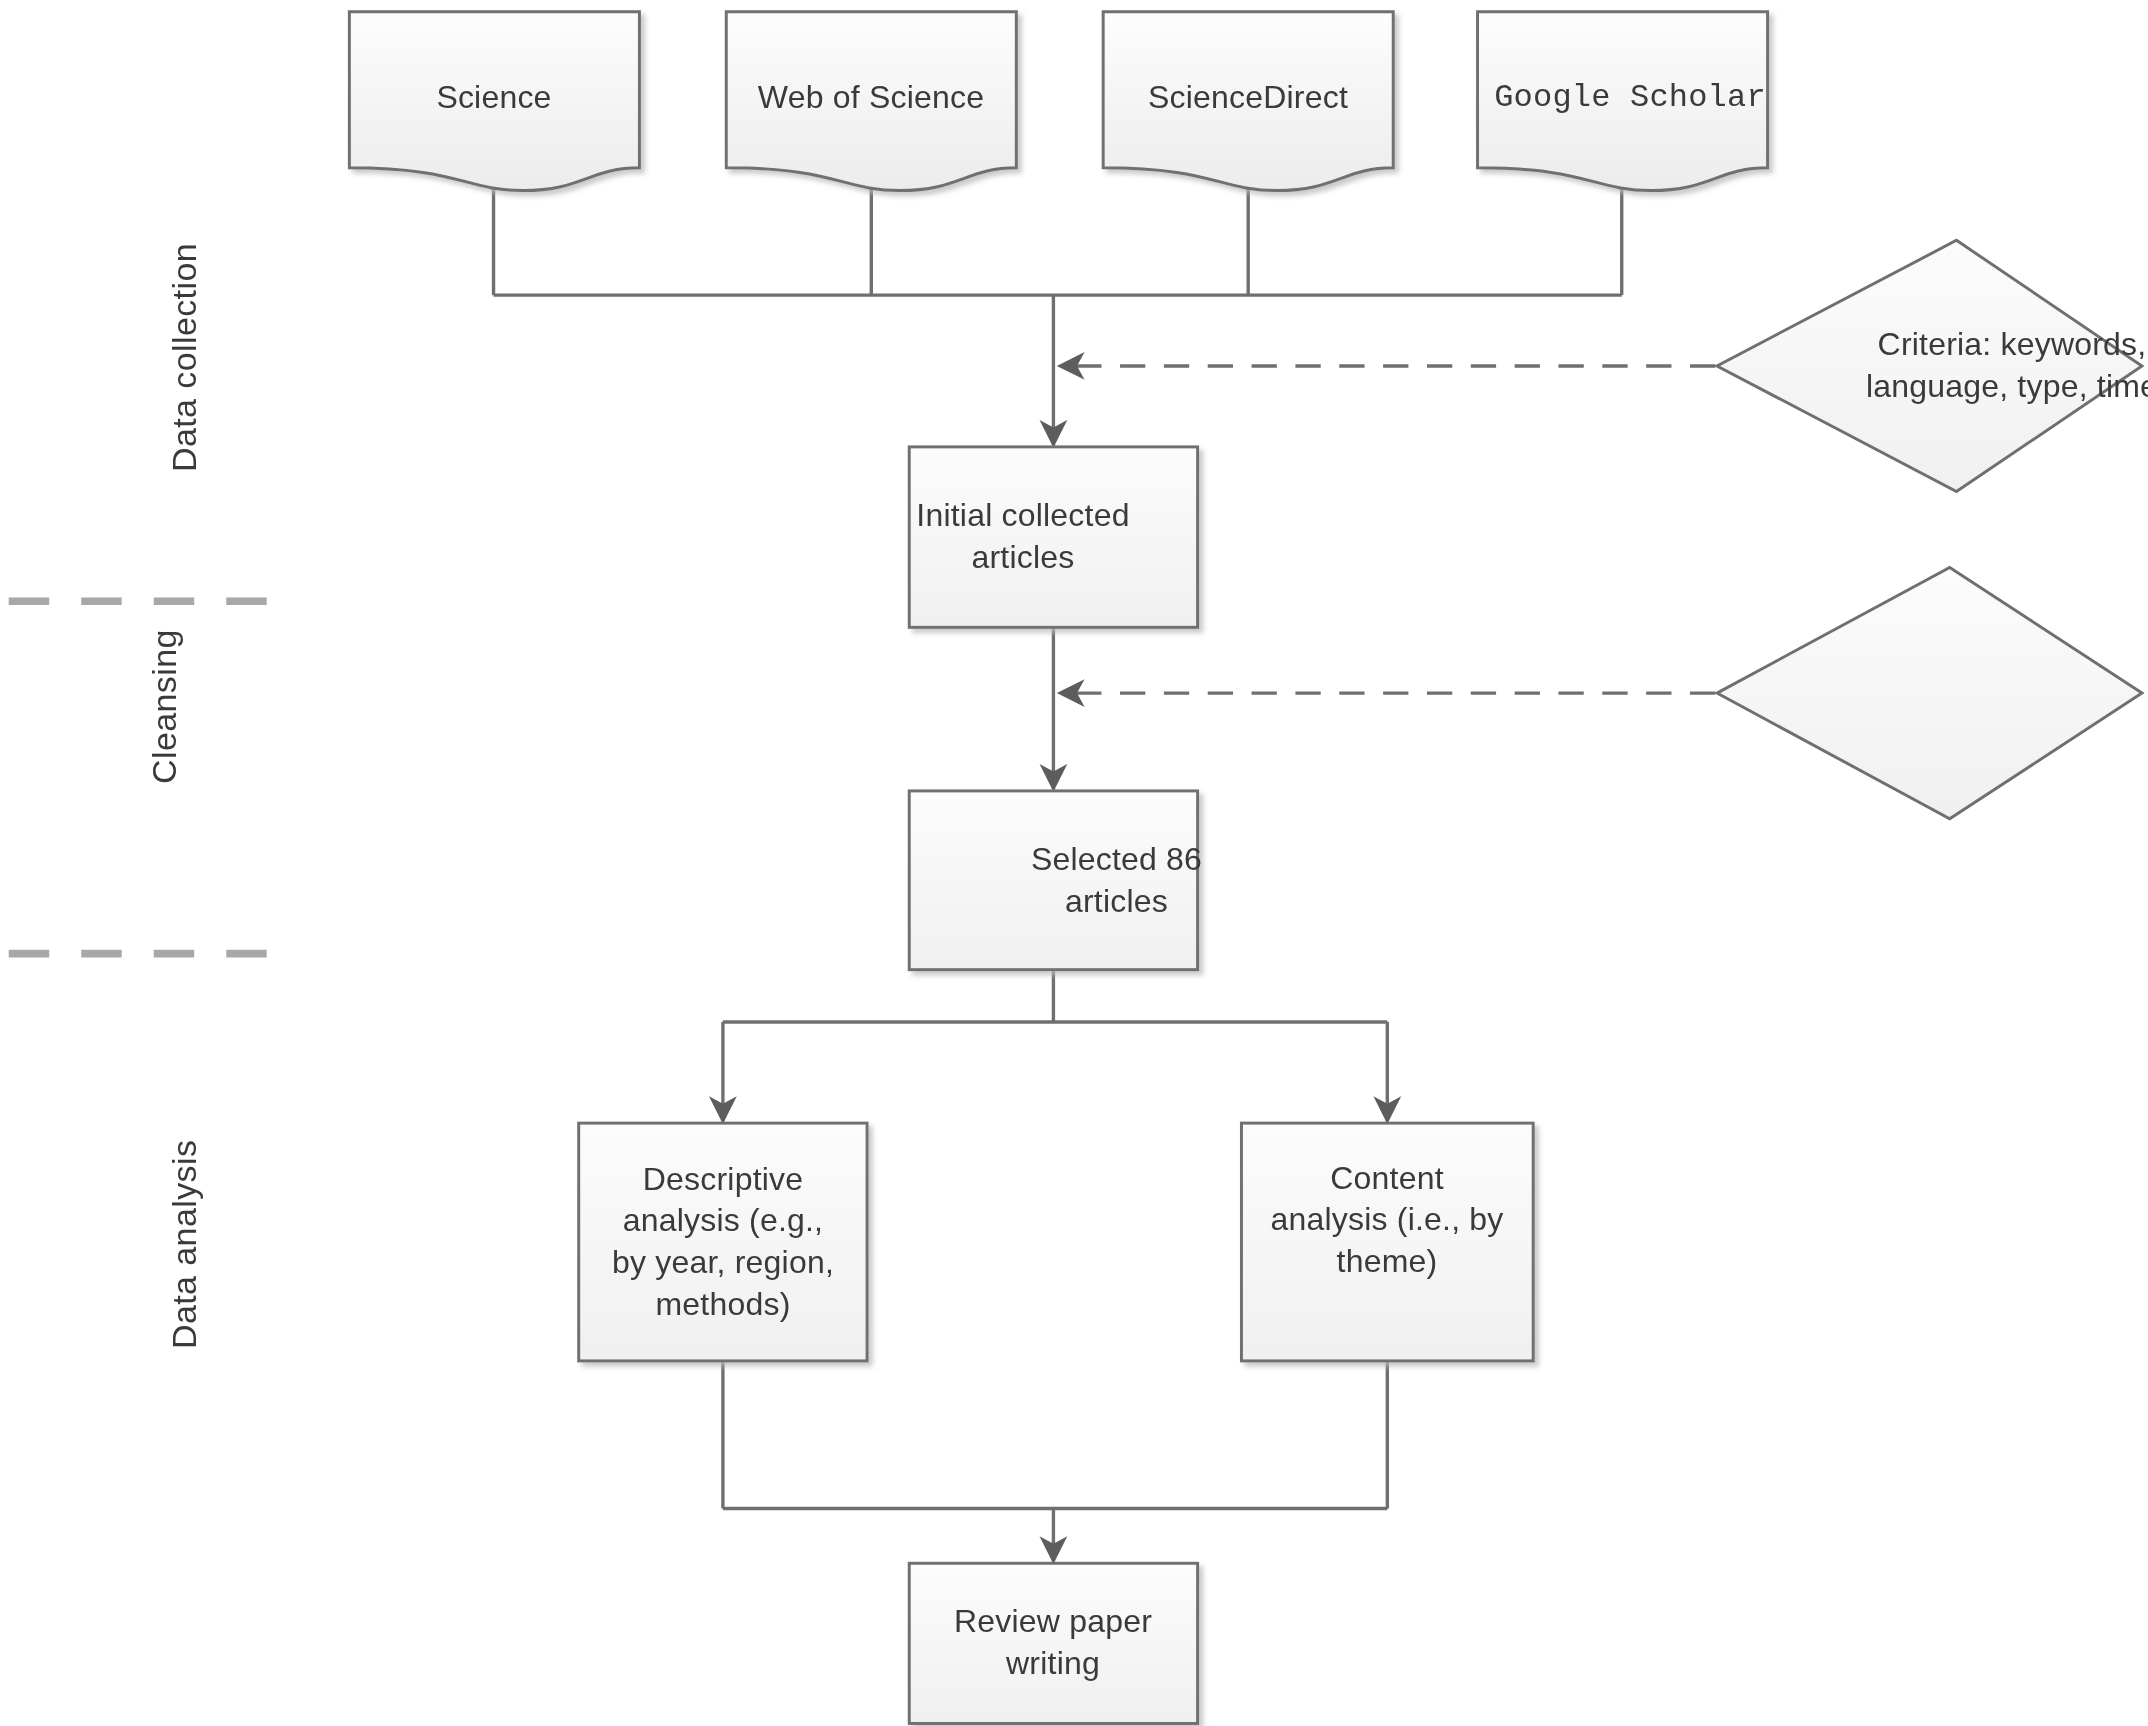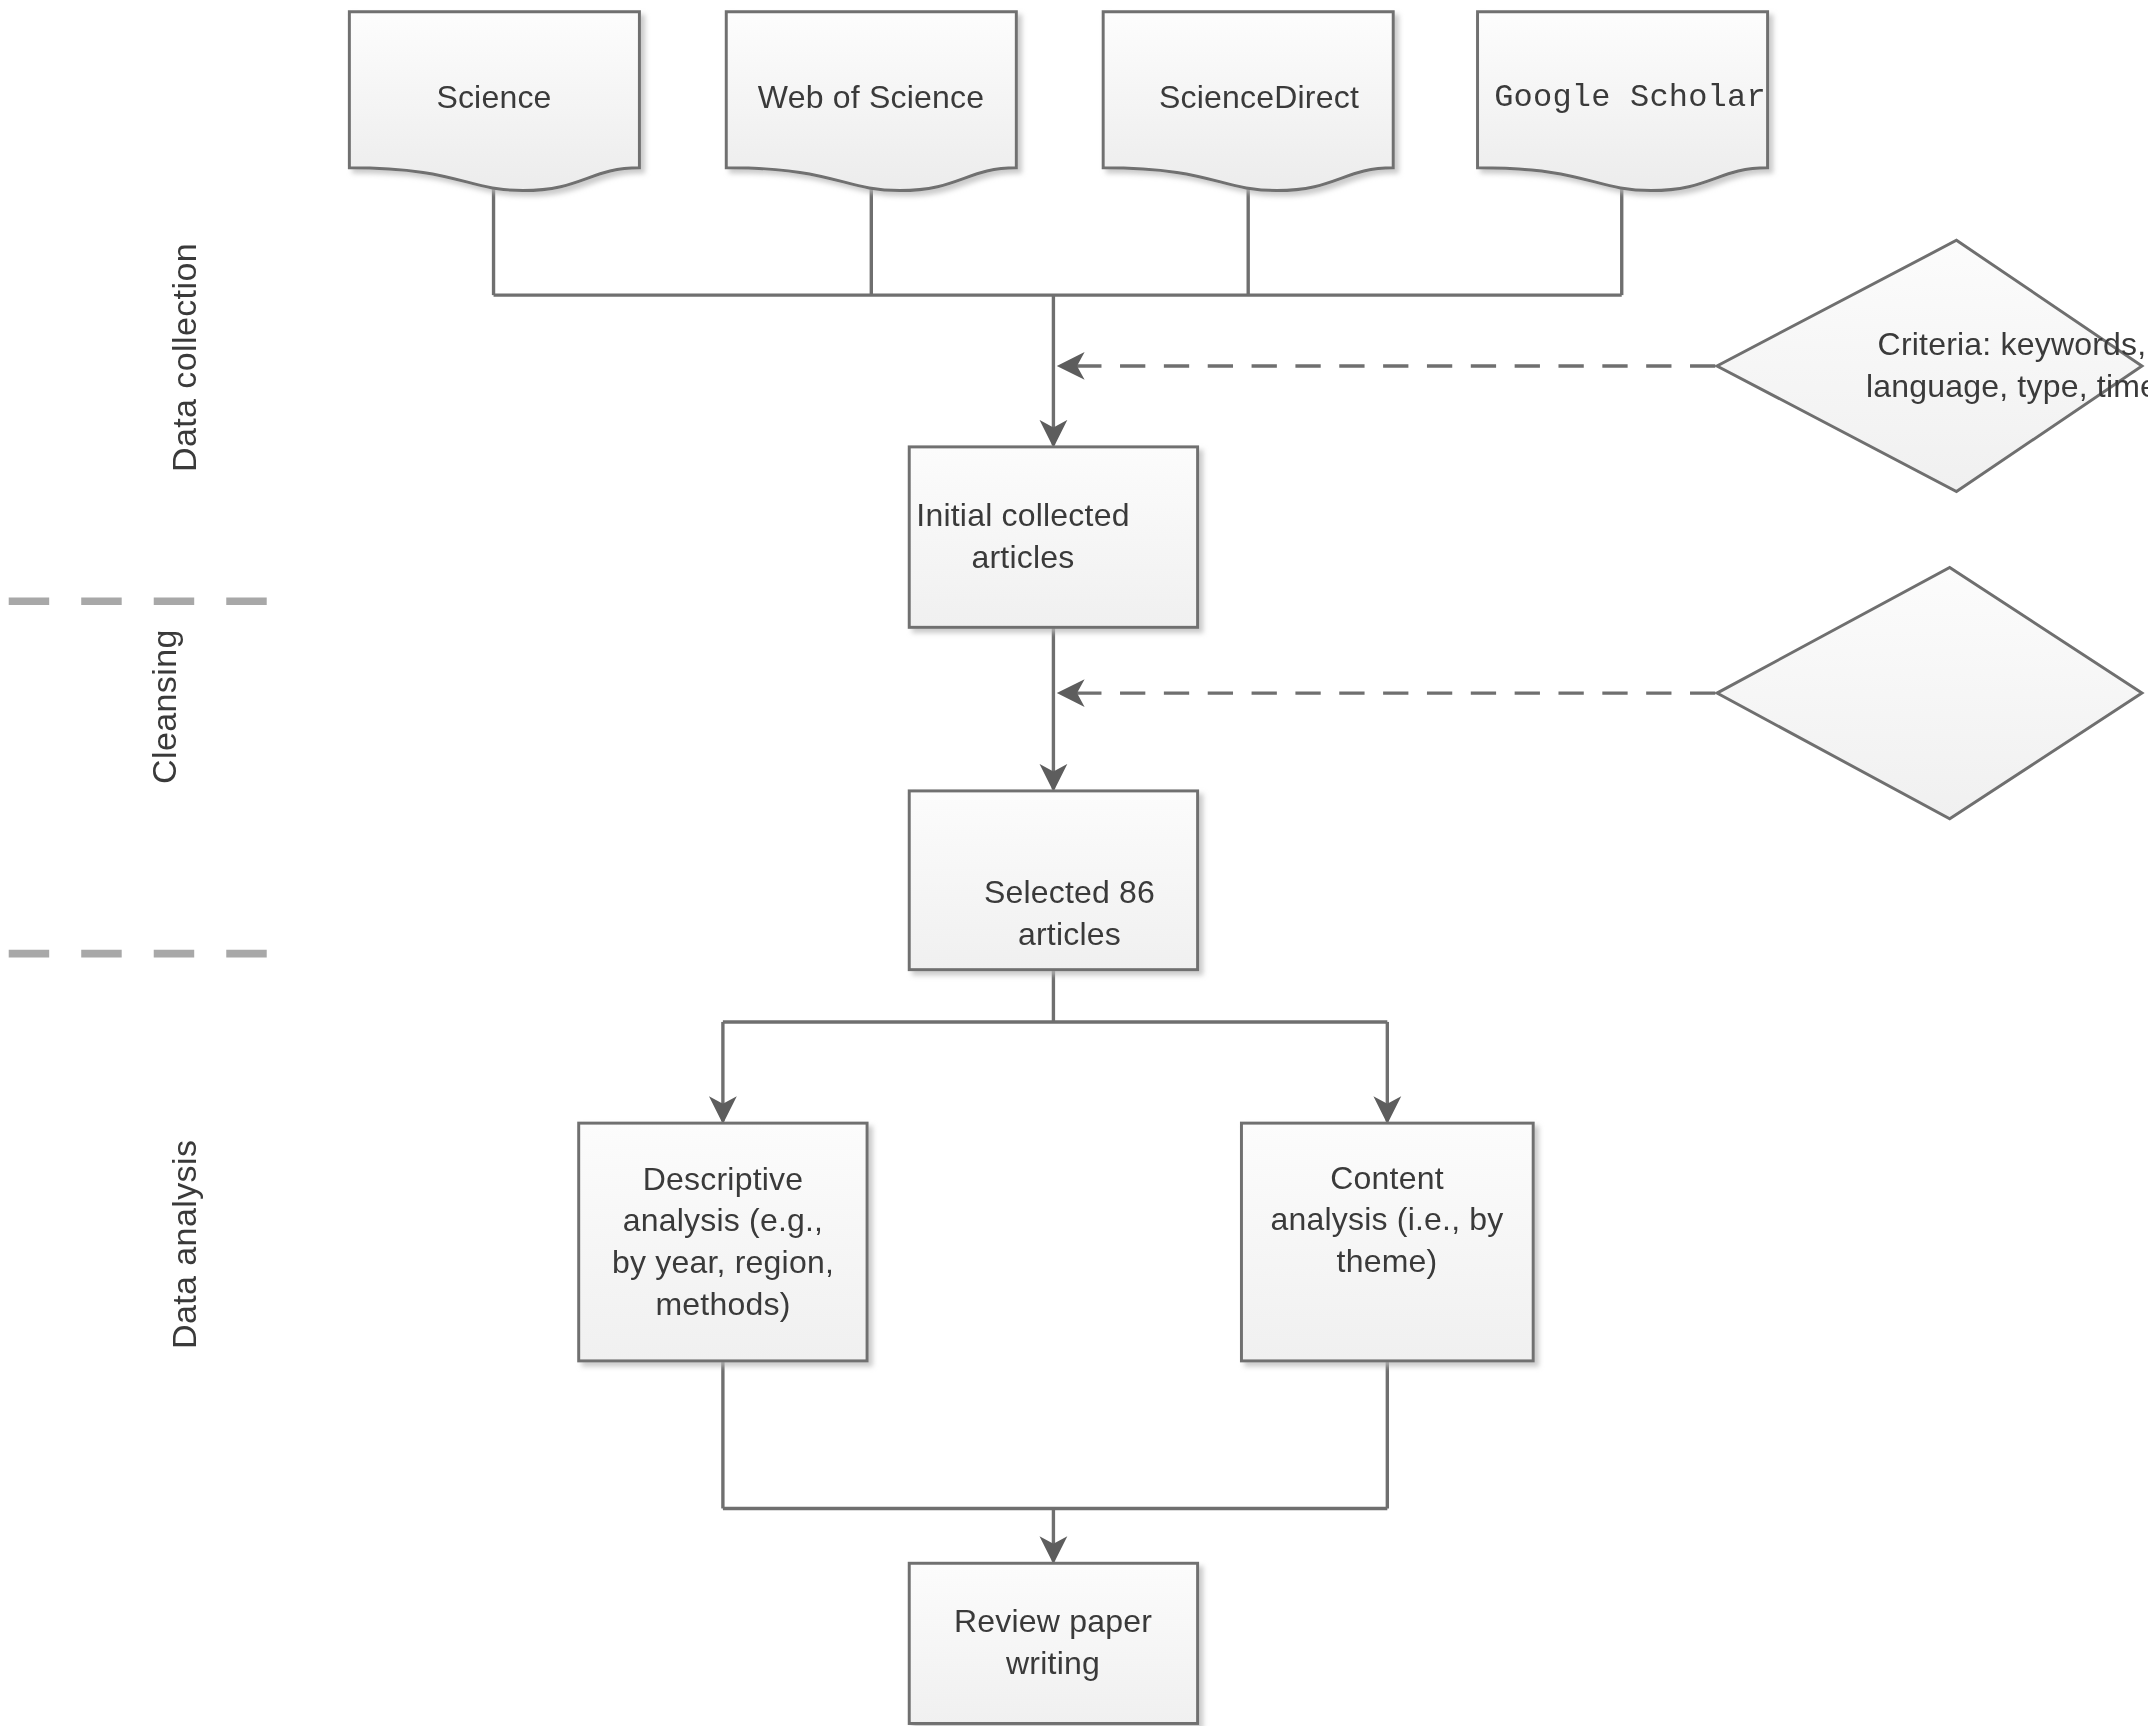--- a/index.html
+++ b/index.html
@@ -115,28 +115,28 @@
   <div class="swim-label" style="left:165px; top:472px; transform:rotate(-90deg);">Data collection</div>
 
   <div class="swim-label" style="left:145px; top:784px; transform:rotate(-90deg);">Cleansing</div>
 
   <div class="swim-label" style="left:165px; top:1349px; transform:rotate(-90deg);">Data analysis</div>
 
   <div class="node-label" style="left:349px; top:74px; width:290px; height:47px;">Science</div>
 
   <div class="node-label" style="left:726px; top:74px; width:290px; height:47px;">Web of Science</div>
 
-  <div class="node-label" style="left:1103px; top:74px; width:290px; height:47px;padding-left:11px;">ScienceDirect</div>
+  <div class="node-label" style="left:1103px; top:74px; width:290px; height:47px;">ScienceDirect</div>
 
   <div class="node-label" style="left:1485px; top:74px; width:290px; height:47px;font-family:Liberation Mono, monospace;">Google Scholar</div>
 
   <div class="node-label" style="left:909px; top:447px; width:228px; height:180px;">Initial collected
 articles</div>
 
-  <div class="node-label" style="left:913px; top:791px; width:313px; height:179px;margin-top:33px;">Selected 86
+  <div class="node-label" style="left:960px; top:791px; width:313px; height:179px;">Selected 86
 articles</div>
 
   <div class="node-label" style="left:579px; top:1123px; width:288px; height:238px;border-radius:26px;">Descriptive
 analysis (e.g.,
 by year, region,
 methods)</div>
 
   <div class="node-label" style="left:1241px; top:1123px; width:292px; height:194px;">Content
 analysis (i.e., by
 theme)</div>

